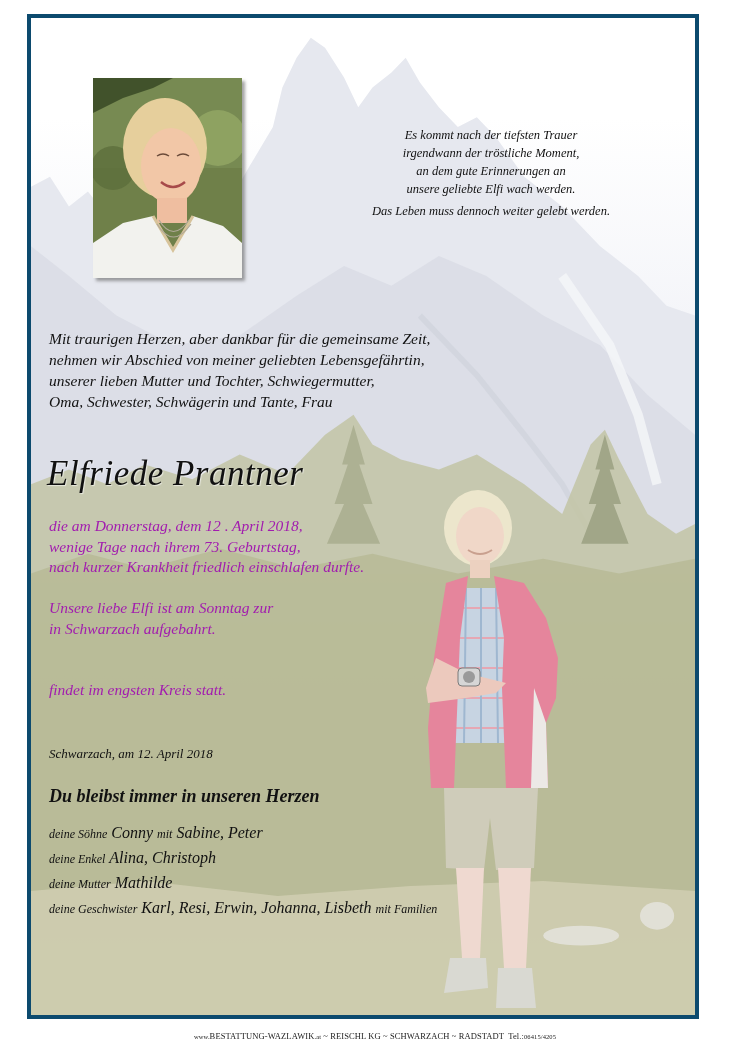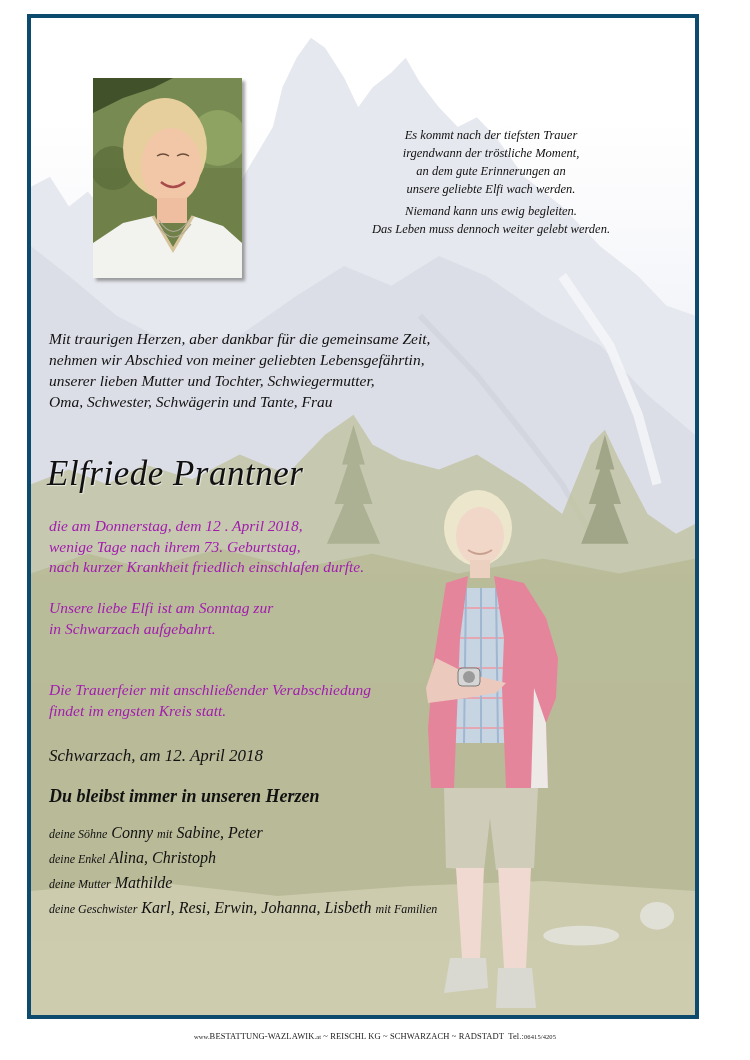--- a/index.html
+++ b/index.html
@@ -95,21 +95,21 @@
   }
   .para .line { display: block; }
   .para-death { top: 498px; }
   .para-viewing { top: 580px; }
   .para-funeral { top: 662px; }
 
   .place-date {
     position: absolute;
     left: 18px; top: 728px;
     font-style: italic;
-    font-size: 17px;
+    font-size: 13px;
     color: #111;
   }
 
   .closing {
     position: absolute;
     left: 18px; top: 768px;
     font-style: italic;
     font-weight: bold;
     font-size: 18px;
     color: #111;
@@ -231,21 +231,20 @@
     </div>
 
     <div class="quote">
       <div class="stanza">
         <span class="line">Es kommt nach der tiefsten Trauer</span>
         <span class="line">irgendwann der tröstliche Moment,</span>
         <span class="line">an dem gute Erinnerungen an</span>
         <span class="line">unsere geliebte Elfi wach werden.</span>
       </div>
       <div class="stanza">
-        <span class="line">Niemand kann uns ewig begleiten.</span>
         <span class="line">Das Leben muss dennoch weiter gelebt werden.</span>
       </div>
     </div>
 
     <div class="intro">
       <span class="line">Mit traurigen Herzen, aber dankbar für die gemeinsame Zeit,</span>
       <span class="line">nehmen wir Abschied von meiner geliebten Lebensgefährtin,</span>
       <span class="line">unserer lieben Mutter und Tochter, Schwiegermutter,</span>
       <span class="line">Oma, Schwester, Schwägerin und Tante, Frau</span>
     </div>
@@ -257,21 +256,20 @@
       <span class="line">wenige Tage nach ihrem 73. Geburtstag,</span>
       <span class="line">nach kurzer Krankheit friedlich einschlafen durfte.</span>
     </div>
 
     <div class="para para-viewing">
       <span class="line">Unsere liebe Elfi ist am Sonntag zur</span>
       <span class="line">in Schwarzach aufgebahrt.</span>
     </div>
 
     <div class="para para-funeral">
-      <span class="line">Die Trauerfeier mit anschließender Verabschiedung</span>
       <span class="line">findet im engsten Kreis statt.</span>
     </div>
 
     <div class="place-date">Schwarzach, am 12. April 2018</div>
 
     <div class="closing">Du bleibst immer in unseren Herzen</div>
 
     <div class="family">
       <span class="row">
         <span class="rel">deine Söhne</span>

